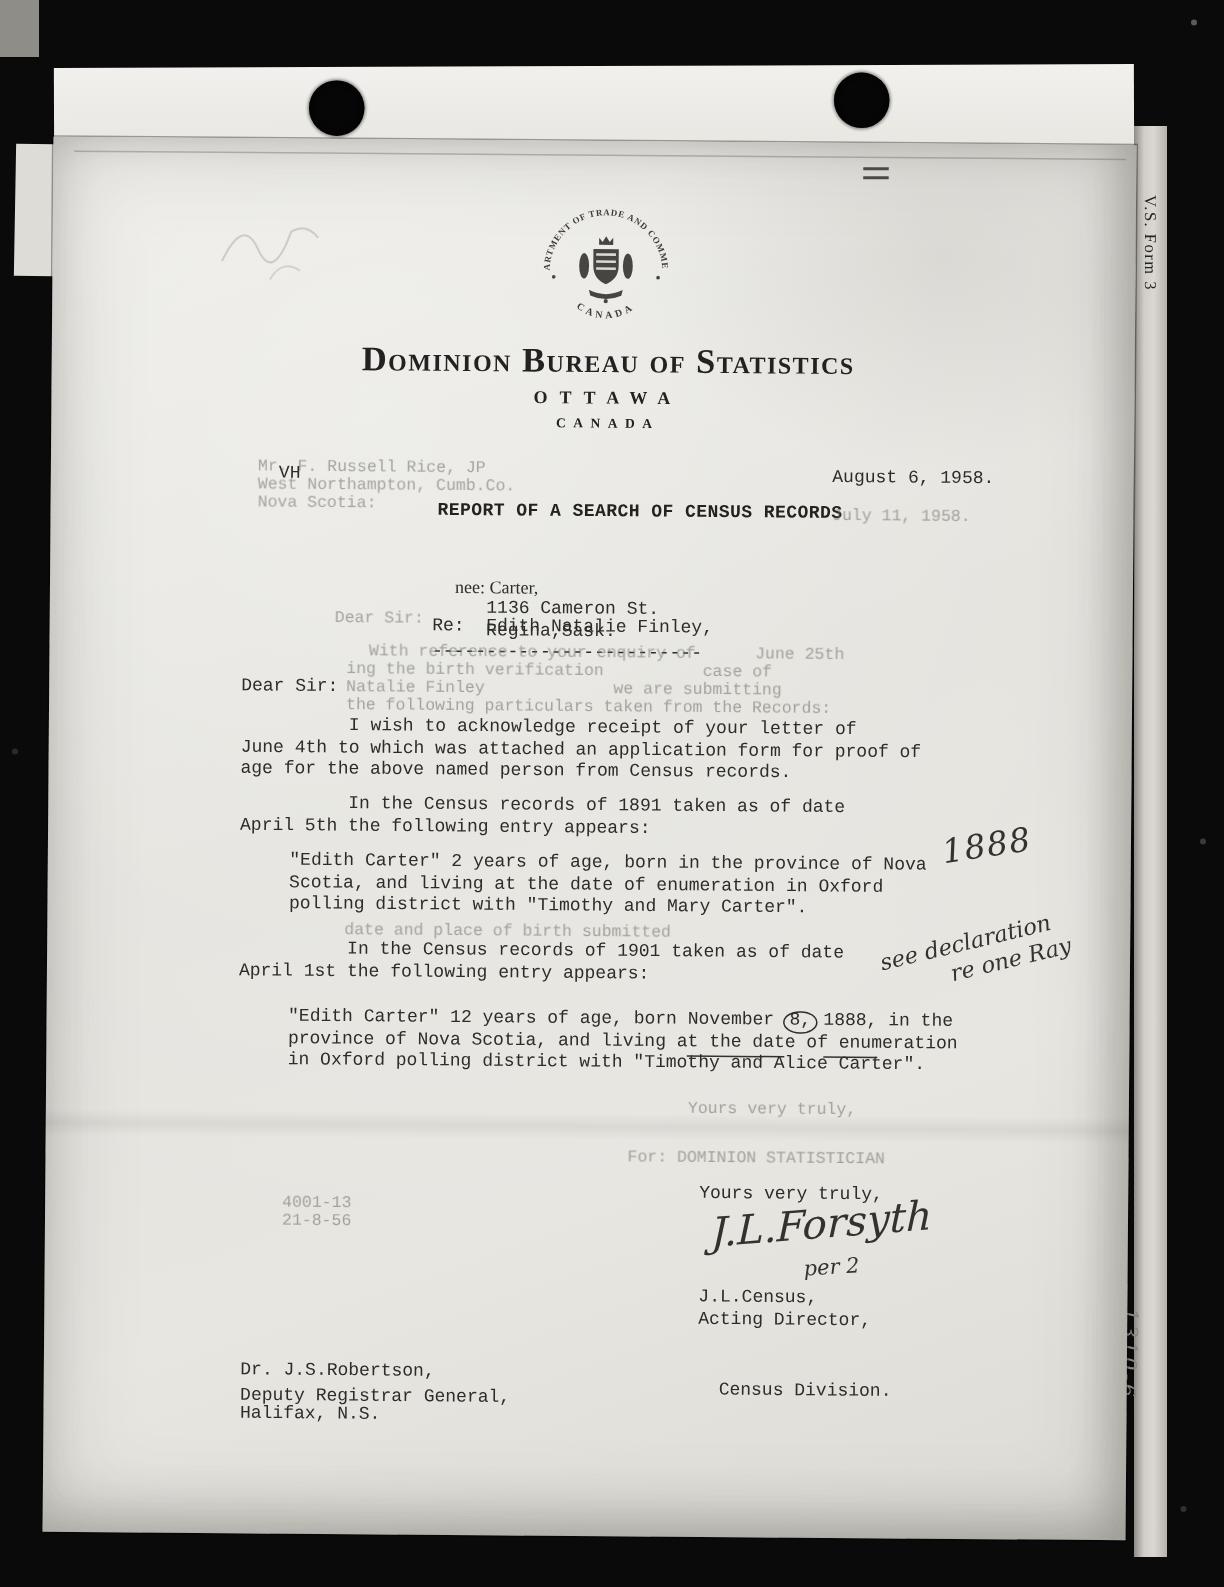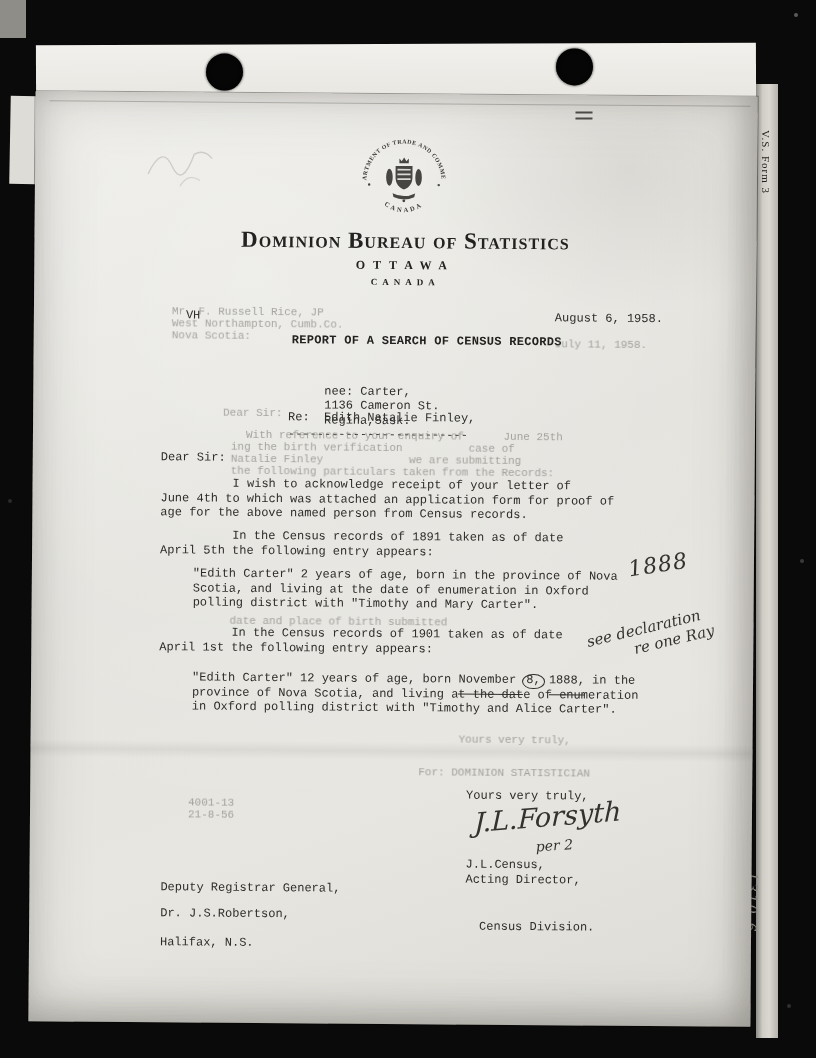--- a/index.html
+++ b/index.html
@@ -34,21 +34,21 @@
             linear-gradient(160deg,#edece8 0%,#e4e3de 45%,#e7e6e1 70%,#dcdbd5 100%);
           box-shadow:0 0 0 1px rgba(0,0,0,.35),inset 0 0 60px rgba(90,88,80,.25),
             inset -14px 0 24px rgba(70,68,60,.18),inset 0 -18px 30px rgba(70,68,60,.15);}
   .paper::before{content:"";position:absolute;top:9px;left:2%;right:1%;height:1px;background:rgba(90,88,82,.35);}
   .fold{position:absolute;left:0;top:648px;width:100%;height:18px;
           background:linear-gradient(180deg,transparent,rgba(60,58,52,.08),transparent);}
   .staple{position:absolute;left:540px;width:17px;height:2px;background:#4a4a46;}
   
   .t{position:absolute;white-space:pre;font:12px/14.5px "Liberation Mono",monospace;color:#2d2c2a;}
   .b{font-weight:700;letter-spacing:.3px;color:#232220;}
-  .u{border-bottom:1px solid #33322f;padding-bottom:7px;}
+  .u{border-bottom:1px solid #33322f;padding-bottom:17px;}
   .circ{display:inline-block;border:1.6px solid #2f2e2c;border-radius:50%;
           padding:0 3px 2px 3px;margin:-3px -3px -2px -1px;line-height:11px;}
   
   .lh{position:absolute;left:20px;width:702px;text-align:center;font-family:"Liberation Serif",serif;
           font-weight:700;color:#232220;}
   .org{top:134px;font-variant:small-caps;font-size:23px;letter-spacing:1px;}
   .city{top:164px;font-size:12px;letter-spacing:8px;}
   .country{top:183px;font-size:9px;letter-spacing:5px;}
   .seal{position:absolute;left:322px;top:40px;width:94px;height:94px;}
   .sealtop{font-family:"Liberation Serif",serif;font-size:6.3px;font-weight:700;letter-spacing:.6px;fill:#3d3c38;}
@@ -121,21 +121,21 @@
     <div class="lh org">Dominion Bureau of Statistics</div>
     <div class="lh city">OTTAWA</div>
     <div class="lh country">CANADA</div>
 
     <div class="t" style="left:152px;top:216px;">VH</div>
     <div class="t" style="left:521px;top:216px;">August 6, 1958.</div>
 
     <div class="t b" style="left:258px;top:240px;">REPORT OF A SEARCH OF CENSUS RECORDS</div>
 
     <div class="t" style="left:255px;top:276px;margin-top:41px;">Re:  Edith Natalie Finley,</div>
-    <div class="t" style="left:255px;top:290.5px;">     nee: Carter,</div>
+    <div class="t" style="left:255px;top:290.5px;font-family:Liberation Serif, serif;">     nee: Carter,</div>
     <div class="t" style="left:255px;top:305px;">     1136 Cameron St.</div>
     <div class="t" style="left:255px;top:319.5px;">     Regina,Sask.</div>
     <div class="t" style="left:255px;top:334px;">-------------------------</div>
 
     <div class="t" style="left:128px;top:358px;">Dear Sir:</div>
 
     <div class="t" style="left:128px;top:384px;">          I wish to acknowledge receipt of your letter of</div>
     <div class="t" style="left:128px;top:398.5px;">June 4th to which was attached an application form for proof of</div>
     <div class="t" style="left:128px;top:413px;">age for the above named person from Census records.</div>
 
@@ -160,21 +160,21 @@
     </div>
 
     <div class="t" style="left:436px;top:694px;">Yours very truly,</div>
     <div class="hw sig">J.L.Forsyth</div>
     <div class="hw sigper">per 2</div>
     <div class="t" style="left:436px;top:763px;">J.L.Census,</div>
     <div class="t" style="left:436px;top:777.5px;">Acting Director,</div>
     <div class="t" style="left:450px;top:792px;margin-top:33px;">Census Division.</div>
 
     <div class="t" style="left:131px;top:814px;">Dr. J.S.Robertson,</div>
-    <div class="t" style="left:131px;top:788px;">Deputy Registrar General,</div>
+    <div class="t" style="left:131px;top:831px;">Deputy Registrar General,</div>
     <div class="t" style="left:131px;top:843px;">Halifax, N.S.</div>
 
     <div class="g" style="left:138px;top:213px;">Mr. F. Russell Rice, JP</div>
     <div class="g" style="left:138px;top:225px;">West Northampton, Cumb.Co.</div>
     <div class="g" style="left:138px;top:237px;">Nova Scotia:</div>
     <div class="g" style="left:521px;top:243px;">July 11, 1958.</div>
     <div class="g" style="left:190px;top:314px;">Dear Sir:</div>
     <div class="g" style="left:213px;top:336px;">With reference to your enquiry of      June 25th</div>
     <div class="g" style="left:198px;top:348px;">ing the birth verification          case of</div>
     <div class="g" style="left:198px;top:360px;">Natalie Finley             we are submitting</div>

